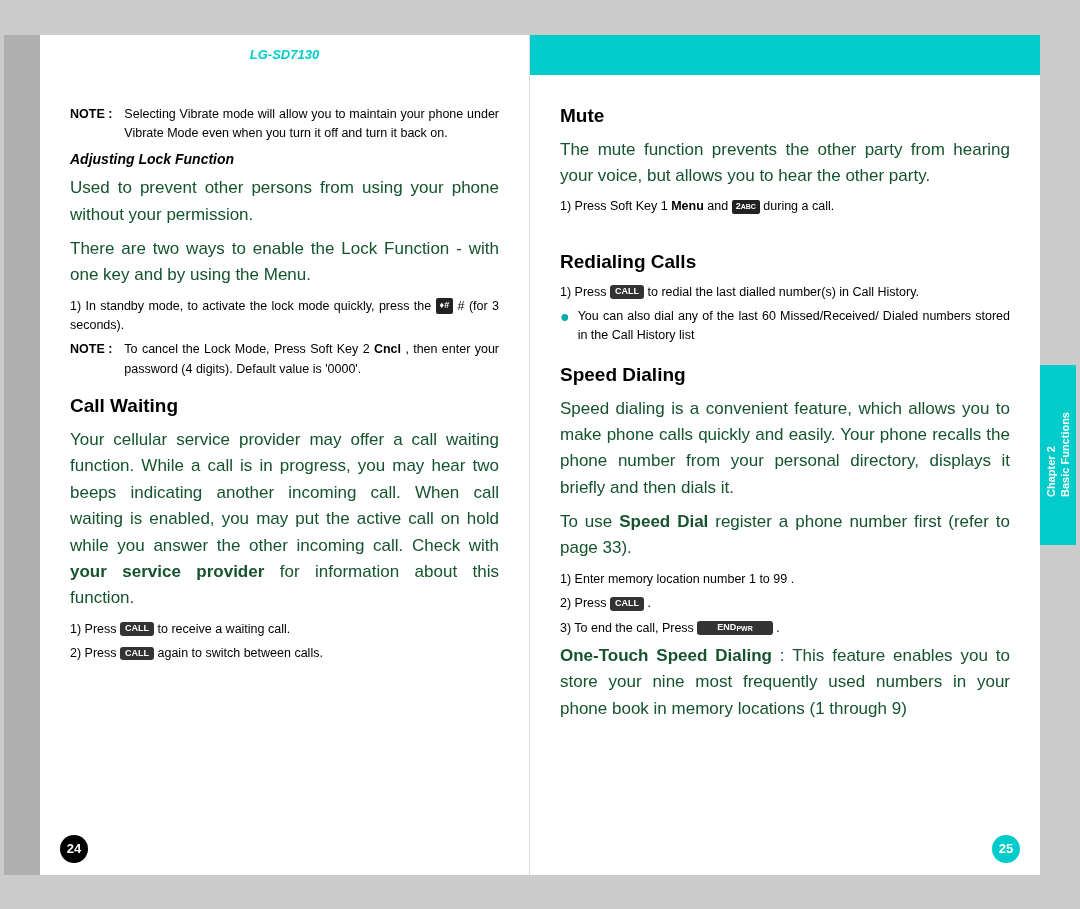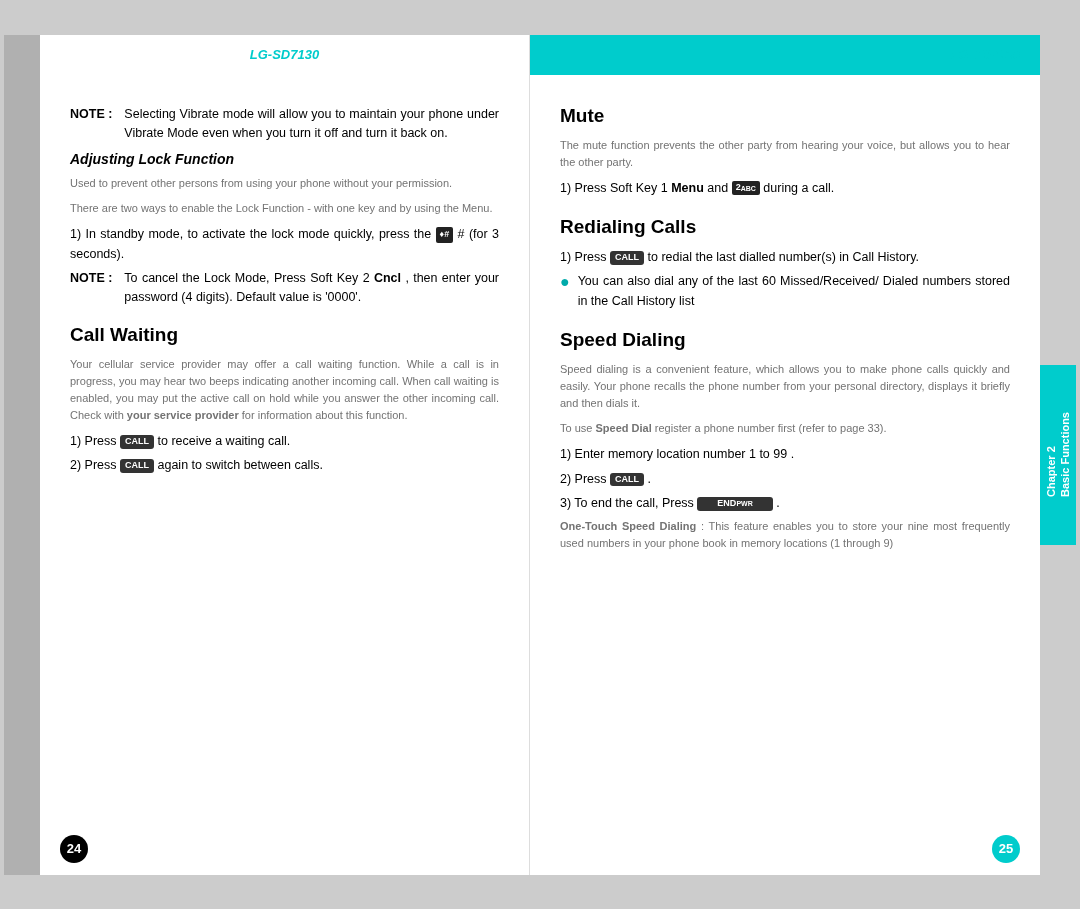--- a/index.html
+++ b/index.html
@@ -73,25 +73,25 @@
     }
     .section-title-italic {
       font-style: italic;
       font-weight: bold;
       font-size: 14px;
       margin-bottom: 8px;
       margin-top: 6px;
     }
     
     .body-text {
-      font-size: 11px;
+      font-size: 17px;
       line-height: 1.55;
       text-align: justify;
       margin-bottom: 8px;
-      color: #737373;
+      color: #14532d;
     }
     .body-text b { font-weight: bold; }
     
     .note-label {
       font-weight: bold;
       font-size: 12.5px;
     }
     .note-block {
       display: flex;
       gap: 12px;
@@ -310,21 +310,21 @@
       <div class="section-title-bold">Mute</div>
       <p class="body-text">The mute function prevents the other party from hearing your voice, but allows you to hear the other party.</p>
       <p class="numbered-item">
         <span>1) Press Soft Key 1</span>
         <b> <span>Menu</span></b>
         <span> </span><span>and</span>
         <span class="key-2abc">2<sup style="font-size:7px">ABC</sup></span>
         <span> </span><span>during a call.</span>
       </p>
 
-      <div class="section-title-bold" style="margin-top:18px;">Redialing Calls</div>
+      <div class="section-title-bold" style="margin-top:34px;">Redialing Calls</div>
       <p class="numbered-item">
         <span>1) Press</span>
         <span class="key-icon-call">CALL</span>
         <span> </span><span>to redial the last dialled number(s) in Call History.</span>
       </p>
       <div class="bullet-item">
         <span class="bullet-dot">●</span>
         <span>You can also dial any of the last 60 Missed/Received/ Dialed numbers stored in the Call History list</span>
       </div>
 

